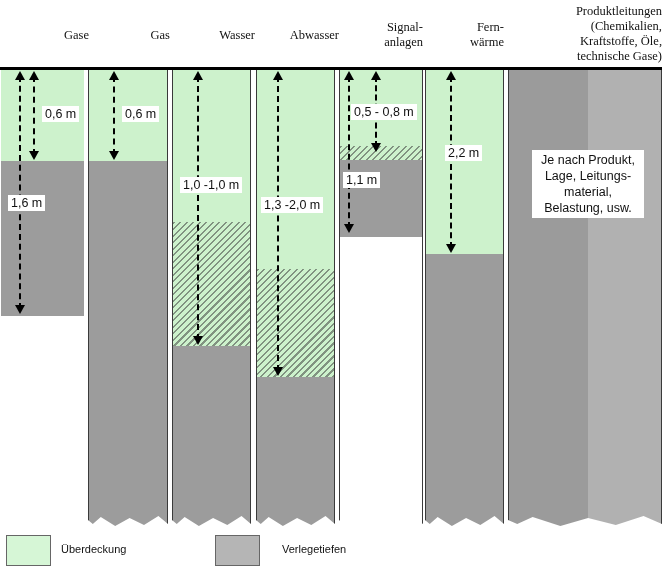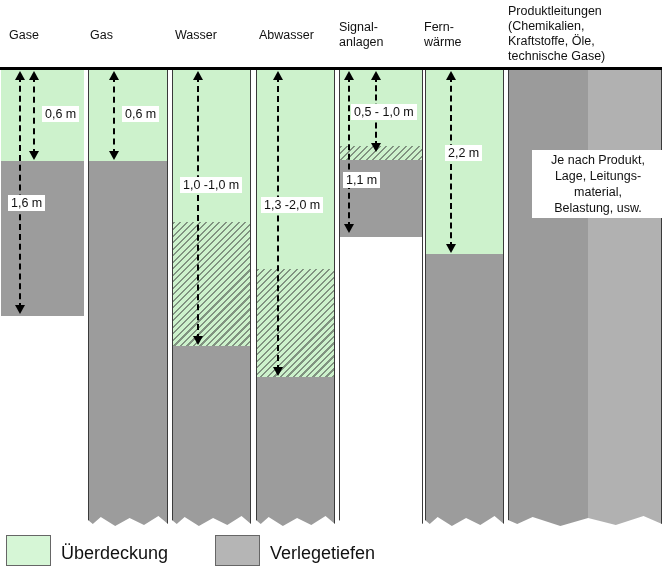--- a/index.html
+++ b/index.html
@@ -3,22 +3,22 @@
 <meta charset="utf-8">
 <style>
   html,body{margin:0;padding:0;background:#fff;}
   #page{position:relative;width:666px;height:575px;background:#fff;overflow:hidden;
         font-family:"Liberation Sans",sans-serif;color:#111;}
 
   
   .ground{position:absolute;left:0;top:67px;width:662px;height:3px;background:#000;z-index:40;}
 
   
-  .hlabel{position:absolute;font-size:12.5px;line-height:15px;text-align:left;
-          white-space:pre-line;z-index:30;}
+  .hlabel{position:absolute;font-size:12.5px;line-height:15px;text-align:right;
+          white-space:pre-line;z-index:30;font-family:Liberation Serif, serif;}
 
   
   .col{position:absolute;top:70px;box-sizing:border-box;z-index:10;}
   .col.bordered{border-left:1px solid #3a3a3a;border-right:1px solid #3a3a3a;}
   .zone{position:absolute;left:0;right:0;}
   .z-green{background:var(--cover-green,#cdf2cc);}
   .z-gray{background:var(--depth-gray,#9c9c9c);}
   .z-hatch{background-color:var(--cover-green,#cdf2cc);
            background-image:repeating-linear-gradient(135deg,
              rgba(115,130,115,0.85) 0 1.7px, transparent 1.7px 4.6px);}
@@ -42,28 +42,28 @@
   .arrow .head-bottom{bottom:0;border-left:5px solid transparent;
                border-right:5px solid transparent;border-top:9px solid #000;}
 
   
   .mlabel{position:absolute;background:#fff;font-size:12.5px;line-height:14px;
           padding:1px 3px;white-space:nowrap;z-index:25;}
 
   
   .note{position:absolute;left:532px;top:150px;width:102px;background:#fff;
         font-size:12.5px;line-height:16px;text-align:center;white-space:pre-line;
-        padding:2px 15px;z-index:25;}
+        padding:2px 5px;z-index:25;}
 
   
   .swatch{position:absolute;width:45px;height:31px;box-sizing:border-box;
           border:1.5px solid #666;z-index:10;}
   .sw-green{background:var(--legend-green,#d6f6d6);}
   .sw-gray{background:var(--legend-gray,#b5b5b5);}
-  .legend-label{position:absolute;font-size:18px;z-index:10;}
+  .legend-label{position:absolute;font-size:11px;z-index:10;}
 </style>
 </head>
 <body>
 
 <div id="page">
 
   <div class="hlabel" style="left:9px;top:28px;width:80px">Gase</div>
   <div class="hlabel" style="left:90px;top:28px;width:80px">Gas</div>
   <div class="hlabel" style="left:175px;top:28px;width:80px">Wasser</div>
   <div class="hlabel" style="left:259px;top:28px;width:80px">Abwasser</div>
@@ -154,27 +154,27 @@
     <div class="head-top"></div>
     <div class="line"></div>
     <div class="head-bottom"></div>
   </div>
 
   <div class="mlabel" style="left:42px;top:106px">0,6 m</div>
   <div class="mlabel" style="left:8px;top:195px">1,6 m</div>
   <div class="mlabel" style="left:122px;top:106px">0,6 m</div>
   <div class="mlabel" style="left:180px;top:177px">1,0 -1,0 m</div>
   <div class="mlabel" style="left:261px;top:197px">1,3 -2,0 m</div>
-  <div class="mlabel" style="left:351px;top:104px">0,5 - 1,0 m</div>
+  <div class="mlabel" style="left:351px;top:104px">0,5 - 0,8 m</div>
   <div class="mlabel" style="left:343px;top:172px">1,1 m</div>
   <div class="mlabel" style="left:445px;top:145px">2,2 m</div>
 
   <div class="note">Je nach Produkt,
 Lage, Leitungs-
 material,
 Belastung, usw.</div>
 
   <div class="swatch sw-green" style="left:6px;top:535px"></div>
   <div class="legend-label" style="left:61px;top:543px">Überdeckung</div>
   <div class="swatch sw-gray" style="left:215px;top:535px"></div>
-  <div class="legend-label" style="left:270px;top:543px">Verlegetiefen</div>
+  <div class="legend-label" style="left:282px;top:543px">Verlegetiefen</div>
 
 </div>
 
 </body></html>

